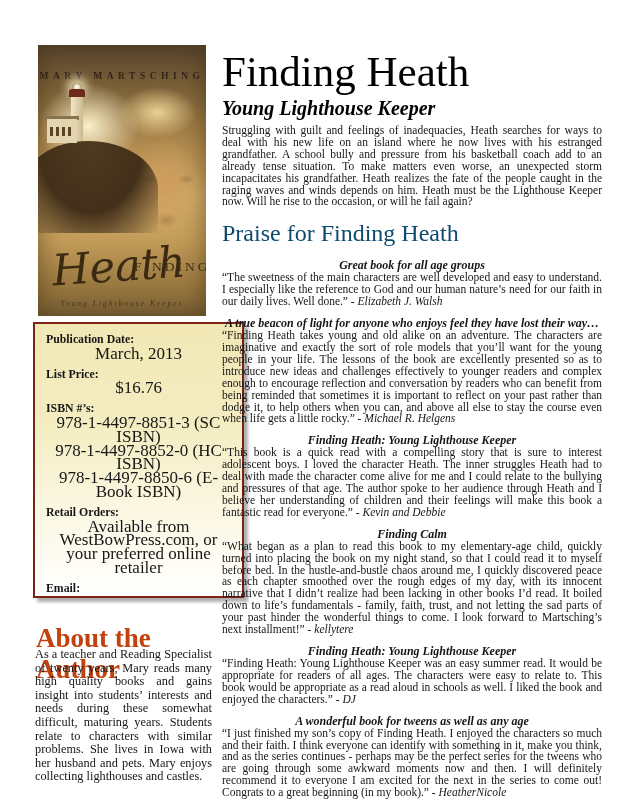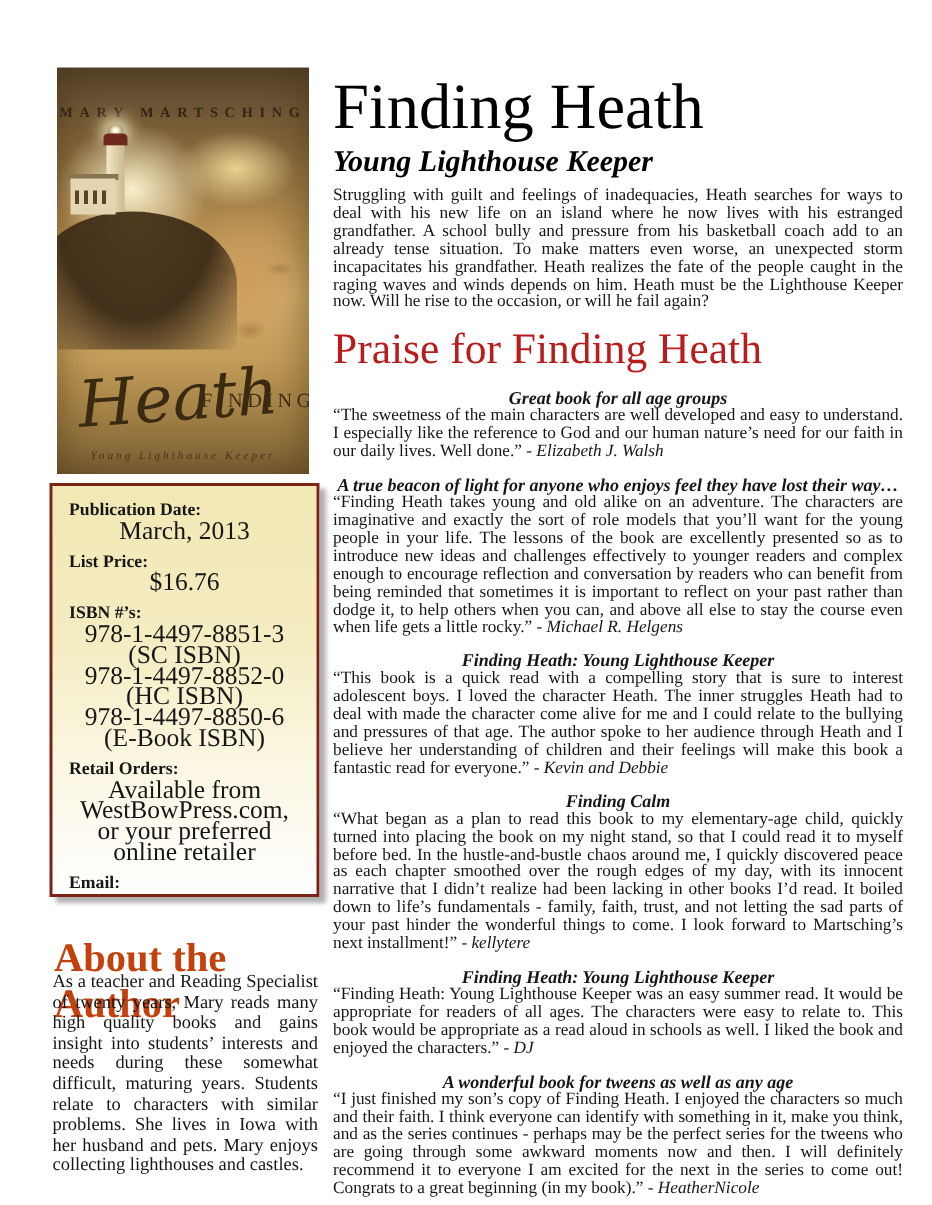--- a/index.html
+++ b/index.html
@@ -54,21 +54,21 @@
   }
   .cover-finding { position:absolute; left:60px; top:214px; font-size:13.5px; letter-spacing:3px; color:#3d2c13;padding-left:36px; }
   .cover-heath {
     position:absolute; left:14px; top:196px; font-style:italic; font-size:43px; color:#3a2a12;
     font-family:"DejaVu Serif", serif; transform:rotate(-4deg);
   }
   .cover-sub { position:absolute; left:0; right:0; top:254px; text-align:center; font-size:7.5px; letter-spacing:2px; font-style:italic; color:#46341d; }
 
   
   .info-box {
-    position:absolute; left:3px; top:322px; width:180px; height:276px;
+    position:absolute; left:3px; top:322px; width:211px; height:276px;
     padding:9px 11px; overflow:hidden;
     background:linear-gradient(180deg,#f2e8b5 0%, #f4edc2 38%, #fbf7e2 68%, #ffffff 100%);
     border:2px solid #7c2316;
     box-shadow:4px 4px 3px #b0b0b0;
     font-family:Liberation Serif, serif;
   }
   .field { margin-bottom:7px; }
   .field-label { font-weight:bold; font-size:11.8px; line-height:13.8px; }
   .field-line { font-size:17px; line-height:13.8px;text-align:center; }
 
@@ -76,21 +76,21 @@
   .about-body {
     position:absolute; left:5px; top:648px; width:177px;
     font-size:12.3px; line-height:13.6px; text-align:justify;
   }
 
   
   .right-col { position:absolute; left:222px; top:0; width:380px;margin-top:32px; }
   .book-title { margin-top:16px; font-size:43px; line-height:48px; font-weight:normal; color:#000; }
   .book-subtitle { font-size:20px; line-height:24px; font-style:italic; font-weight:bold; color:#000; }
   .book-desc { margin-top:5px; font-size:11.5px; line-height:11.9px; text-align:justify; }
-  .praise-heading { margin-top:9px; font-size:29px; line-height:33px; font-weight:normal; color:#b91c1c; }
+  .praise-heading { margin-top:9px; font-size:24px; line-height:33px; font-weight:normal; color:#0c4a6e; }
   .review { margin-top:8px; }
   .review-heading { font-size:12px; line-height:14px; font-weight:bold; font-style:italic;text-align:center; }
   .review-body { font-size:11.5px; line-height:11.9px; text-align:justify; }
   .review-attr { font-style:italic; }
 </style>
 </head>
 <body>
 
 <div class="page">
 

